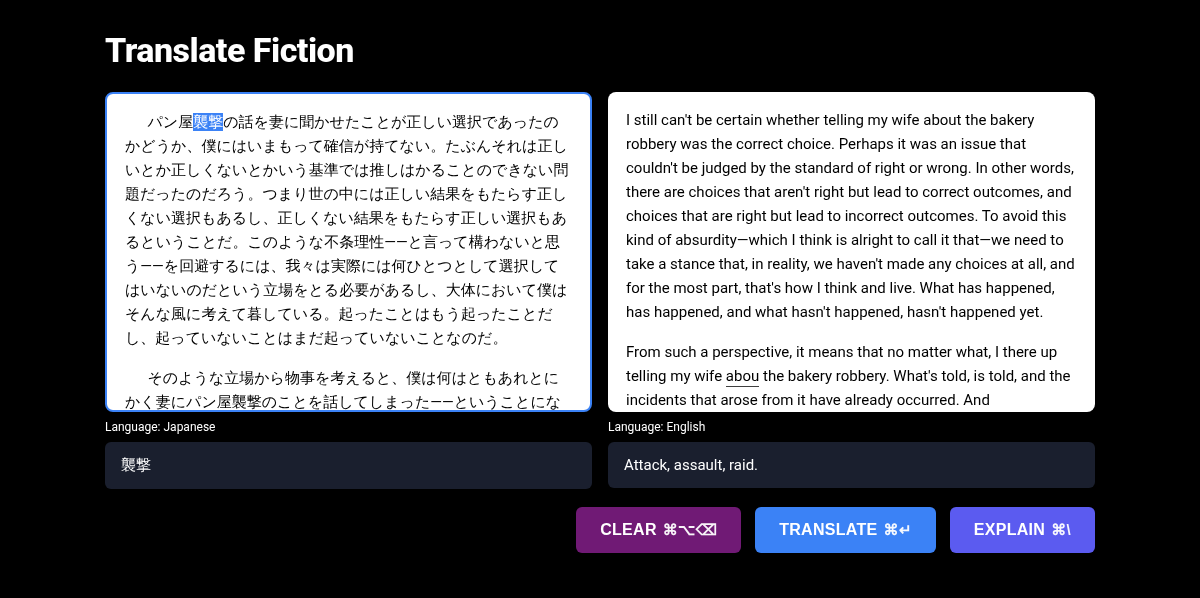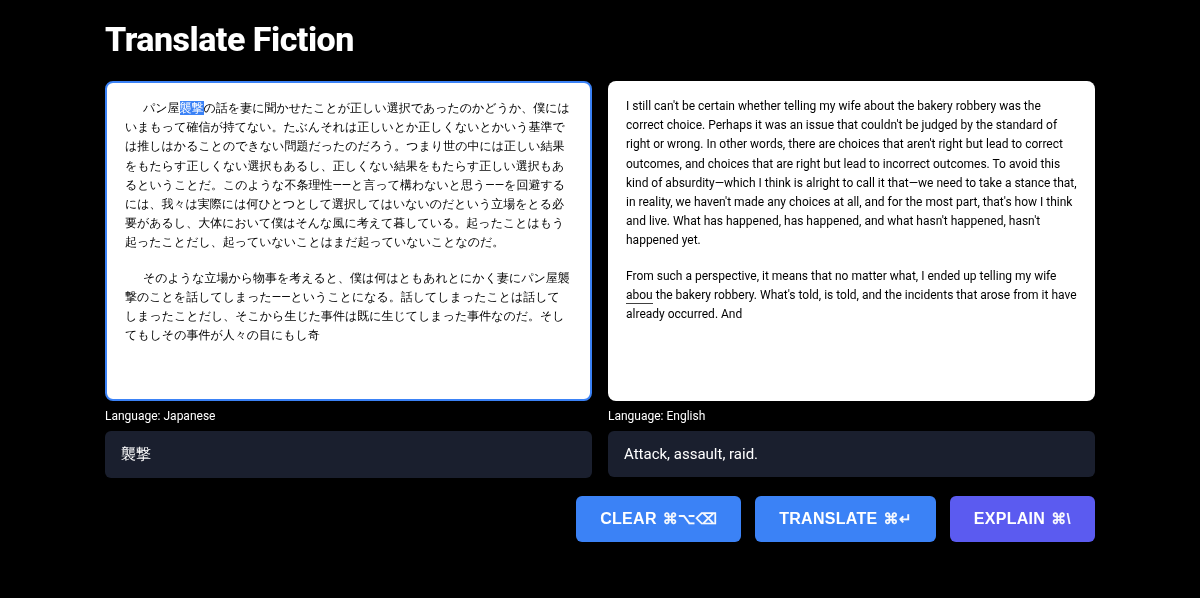--- a/index.html
+++ b/index.html
@@ -9,21 +9,21 @@
     }
     body {
       background: #000;
       font-family: -apple-system, BlinkMacSystemFont, "Segoe UI", Roboto, sans-serif;
       color: #fff;
       width: 1200px;
       height: 598px;
       overflow: hidden;
     }
     .container {
-      padding: 19px 105px;
+      padding: 30px 105px;
     }
     .page-title {
       font-size: 34px;
       font-weight: 800;
       margin-bottom: 22px;
       letter-spacing: -0.5px;
     }
     .panels {
       display: flex;
       gap: 16px;
@@ -34,21 +34,21 @@
       display: flex;
       flex-direction: column;
     }
     .text-box {
       background: #fff;
       color: #000;
       border-radius: 8px;
       padding: 16px 18px;
       height: 320px;
       overflow: hidden;
-      font-size: 12px;
+      font-size: 15px;
       line-height: 1.6;
     }
     .text-box.source {
       border: 2px solid #3b82f6;
       outline: none;
     }
     .text-box p {
       margin-bottom: 16px;
       text-indent: 1.5em;
     }
@@ -84,21 +84,21 @@
       font-size: 16px;
       font-weight: 700;
       border: none;
       cursor: pointer;
       display: flex;
       align-items: center;
       gap: 6px;
       letter-spacing: 0.3px;
     }
     .btn-clear {
-      background: #3b82f6;
+      background: #701a75;
       color: #fff;
     }
     .btn-explain {
       background: #5b5bf0;
       color: #fff;
     }
     .btn-translate {
       background: #3b82f6;
       color: #fff;
     }
@@ -124,21 +124,21 @@
         <p><span>パン屋</span><span class="highlight">襲撃</span><span>の話を妻に聞かせたことが正しい選択であったのかどうか、僕にはいまもって確信が持てない。たぶんそれは正しいとか正しくないとかいう基準では推しはかることのできない問題だったのだろう。つまり世の中には正しい結果をもたらす正しくない選択もあるし、正しくない結果をもたらす正しい選択もあるということだ。このような不条理性――と言って構わないと思う――を回避するには、我々は実際には何ひとつとして選択してはいないのだという立場をとる必要があるし、大体において僕はそんな風に考えて暮している。起ったことはもう起ったことだし、起っていないことはまだ起っていないことなのだ。</span></p>
         <p>そのような立場から物事を考えると、僕は何はともあれとにかく妻にパン屋襲撃のことを話してしまった――ということになる。話してしまったことは話してしまったことだし、そこから生じた事件は既に生じてしまった事件なのだ。そしてもしその事件が人々の目にもし奇</p>
       </div>
       <div class="lang-label">Language: Japanese</div>
       <div class="vocab-box">襲撃</div>
     </div>
 
     <div class="panel">
       <div class="text-box">
         <p style="text-indent:0">I still can't be certain whether telling my wife about the bakery robbery was the correct choice. Perhaps it was an issue that couldn't be judged by the standard of right or wrong. In other words, there are choices that aren't right but lead to correct outcomes, and choices that are right but lead to incorrect outcomes. To avoid this kind of absurdity—which I think is alright to call it that—we need to take a stance that, in reality, we haven't made any choices at all, and for the most part, that's how I think and live. What has happened, has happened, and what hasn't happened, hasn't happened yet.</p>
-        <p style="text-indent:0"><span>From such a perspective, it means that no matter what, I ended up telling my wife </span><span class="underline-blue">abou</span><span> the bakery robbery. What's told, is told, and the incidents that arose from it have already occurred. And</span></p>
+        <p style="text-indent:0"><span>From such a perspective, it means that no matter what, I there up telling my wife </span><span class="underline-blue">abou</span><span> the bakery robbery. What's told, is told, and the incidents that arose from it have already occurred. And</span></p>
       </div>
       <div class="lang-label">Language: English</div>
       <div class="vocab-box">Attack, assault, raid.</div>
     </div>
   </div>
 
   <div class="buttons">
     <button class="btn btn-clear">
       <span>CLEAR</span>
       <span class="shortcut">⌘⌥⌫</span>

